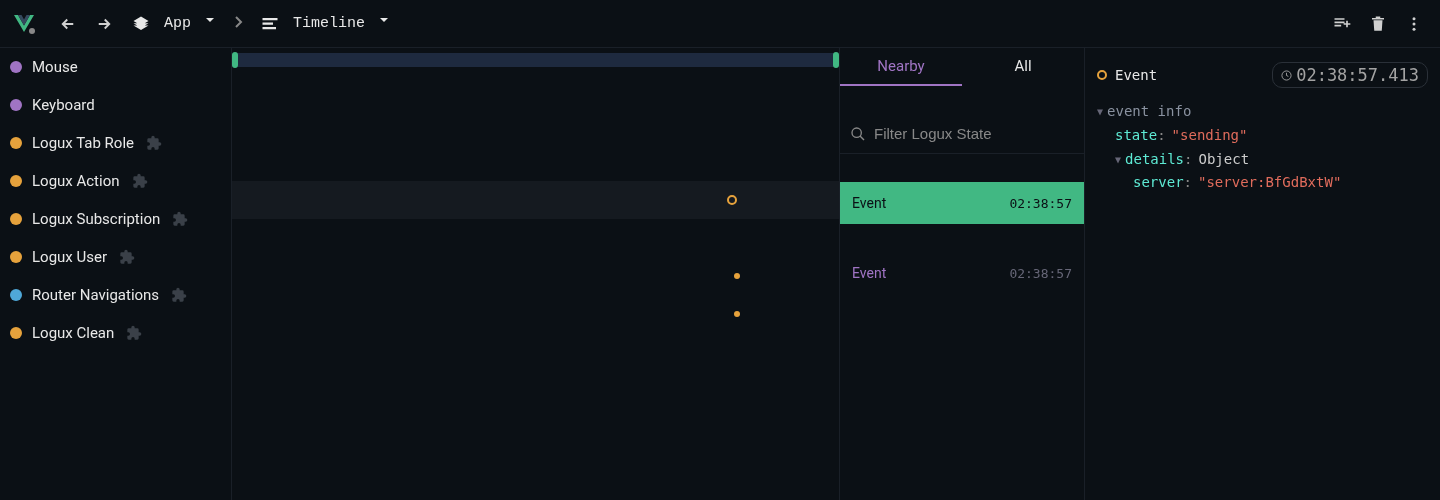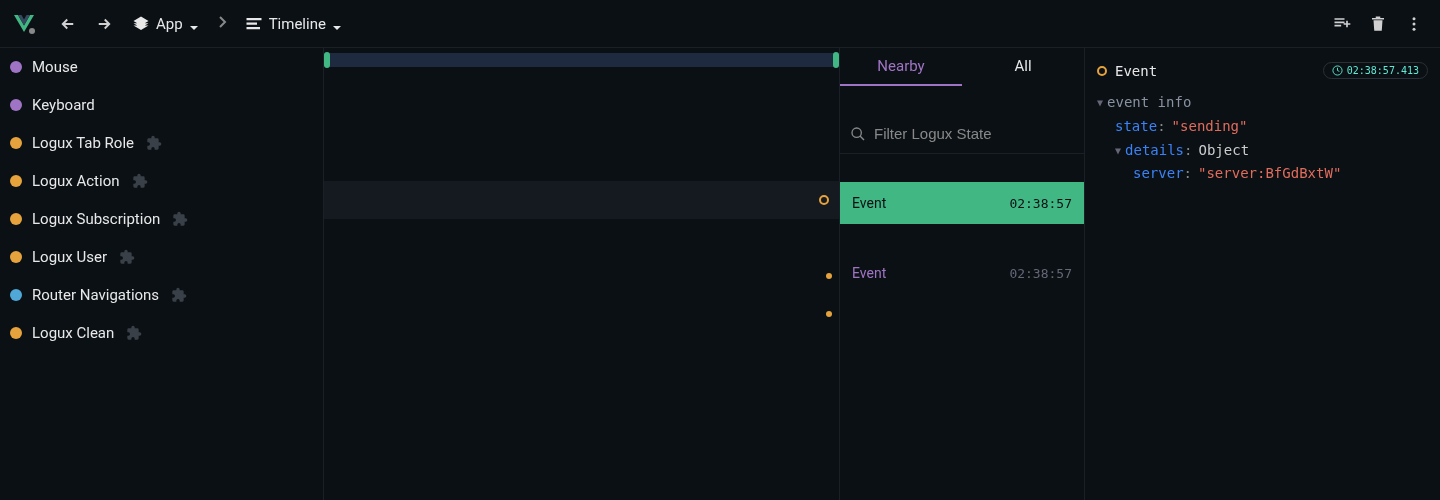--- a/index.html
+++ b/index.html
@@ -34,36 +34,37 @@
   height: 28px;
   display: flex;
   align-items: center;
   justify-content: center;
   border-radius: 4px;
   color: #d0d0d0;
   cursor: pointer;
 }
 .toolbar-group {
   display: flex;
-  align-items: flex-end;
-  gap: 6px;
+  align-items: flex-start;
+  gap: 14px;
   padding: 4px 6px;
   border-radius: 4px;
+  font-family: Liberation Mono, monospace;
 }
 .toolbar-label { color: #e8e8e8; font-size: 15px; }
 .spacer { flex: 1; }
 .chevron-sep { color: #888; margin: 0 4px; }
 
 .main {
   display: flex;
   height: 452px;
 }
 
 .sidebar {
-  width: 324px;
+  width: 232px;
   border-right: 1px solid #1a2028;
   overflow-y: auto;
 }
 .sidebar-item {
   display: flex;
   align-items: center;
   height: 38px;
   padding: 0 10px;
   gap: 10px;
   cursor: pointer;
@@ -207,36 +208,36 @@
   width: 10px;
   height: 10px;
   border: 2px solid #e6a23c;
   border-radius: 50%;
 }
 .timestamp-full {
   display: flex;
   align-items: center;
   gap: 4px;
   font-family: "SF Mono", Monaco, Consolas, monospace;
-  font-size: 10px;
-  color: #5eead4;
+  font-size: 17px;
+  color: #a3a3a3;
   border: 1px solid #2a3038;
   border-radius: 10px;
   padding: 2px 8px;
 }
 .tree {
   font-family: "SF Mono", Monaco, Consolas, monospace;
   font-size: 14px;
   line-height: 1.7;
 }
 .tree-row { display: flex; align-items: center; }
 .caret { color: #667; margin-right: 4px; font-size: 10px; }
 .indent-1 { padding-left: 18px; }
 .indent-2 { padding-left: 36px; }
-.key { color: #3b82f6; }
+.key { color: #5eead4; }
 .colon { color: #888; margin-right: 6px; }
 .string { color: #e06c5c; }
 .type { color: #ccc; }
 .section-label { color: #8a92a0; }
 </style>
 </head>
 <body>
 
 <div class="toolbar">
   <svg class="vue-logo" viewBox="0 0 24 24">

